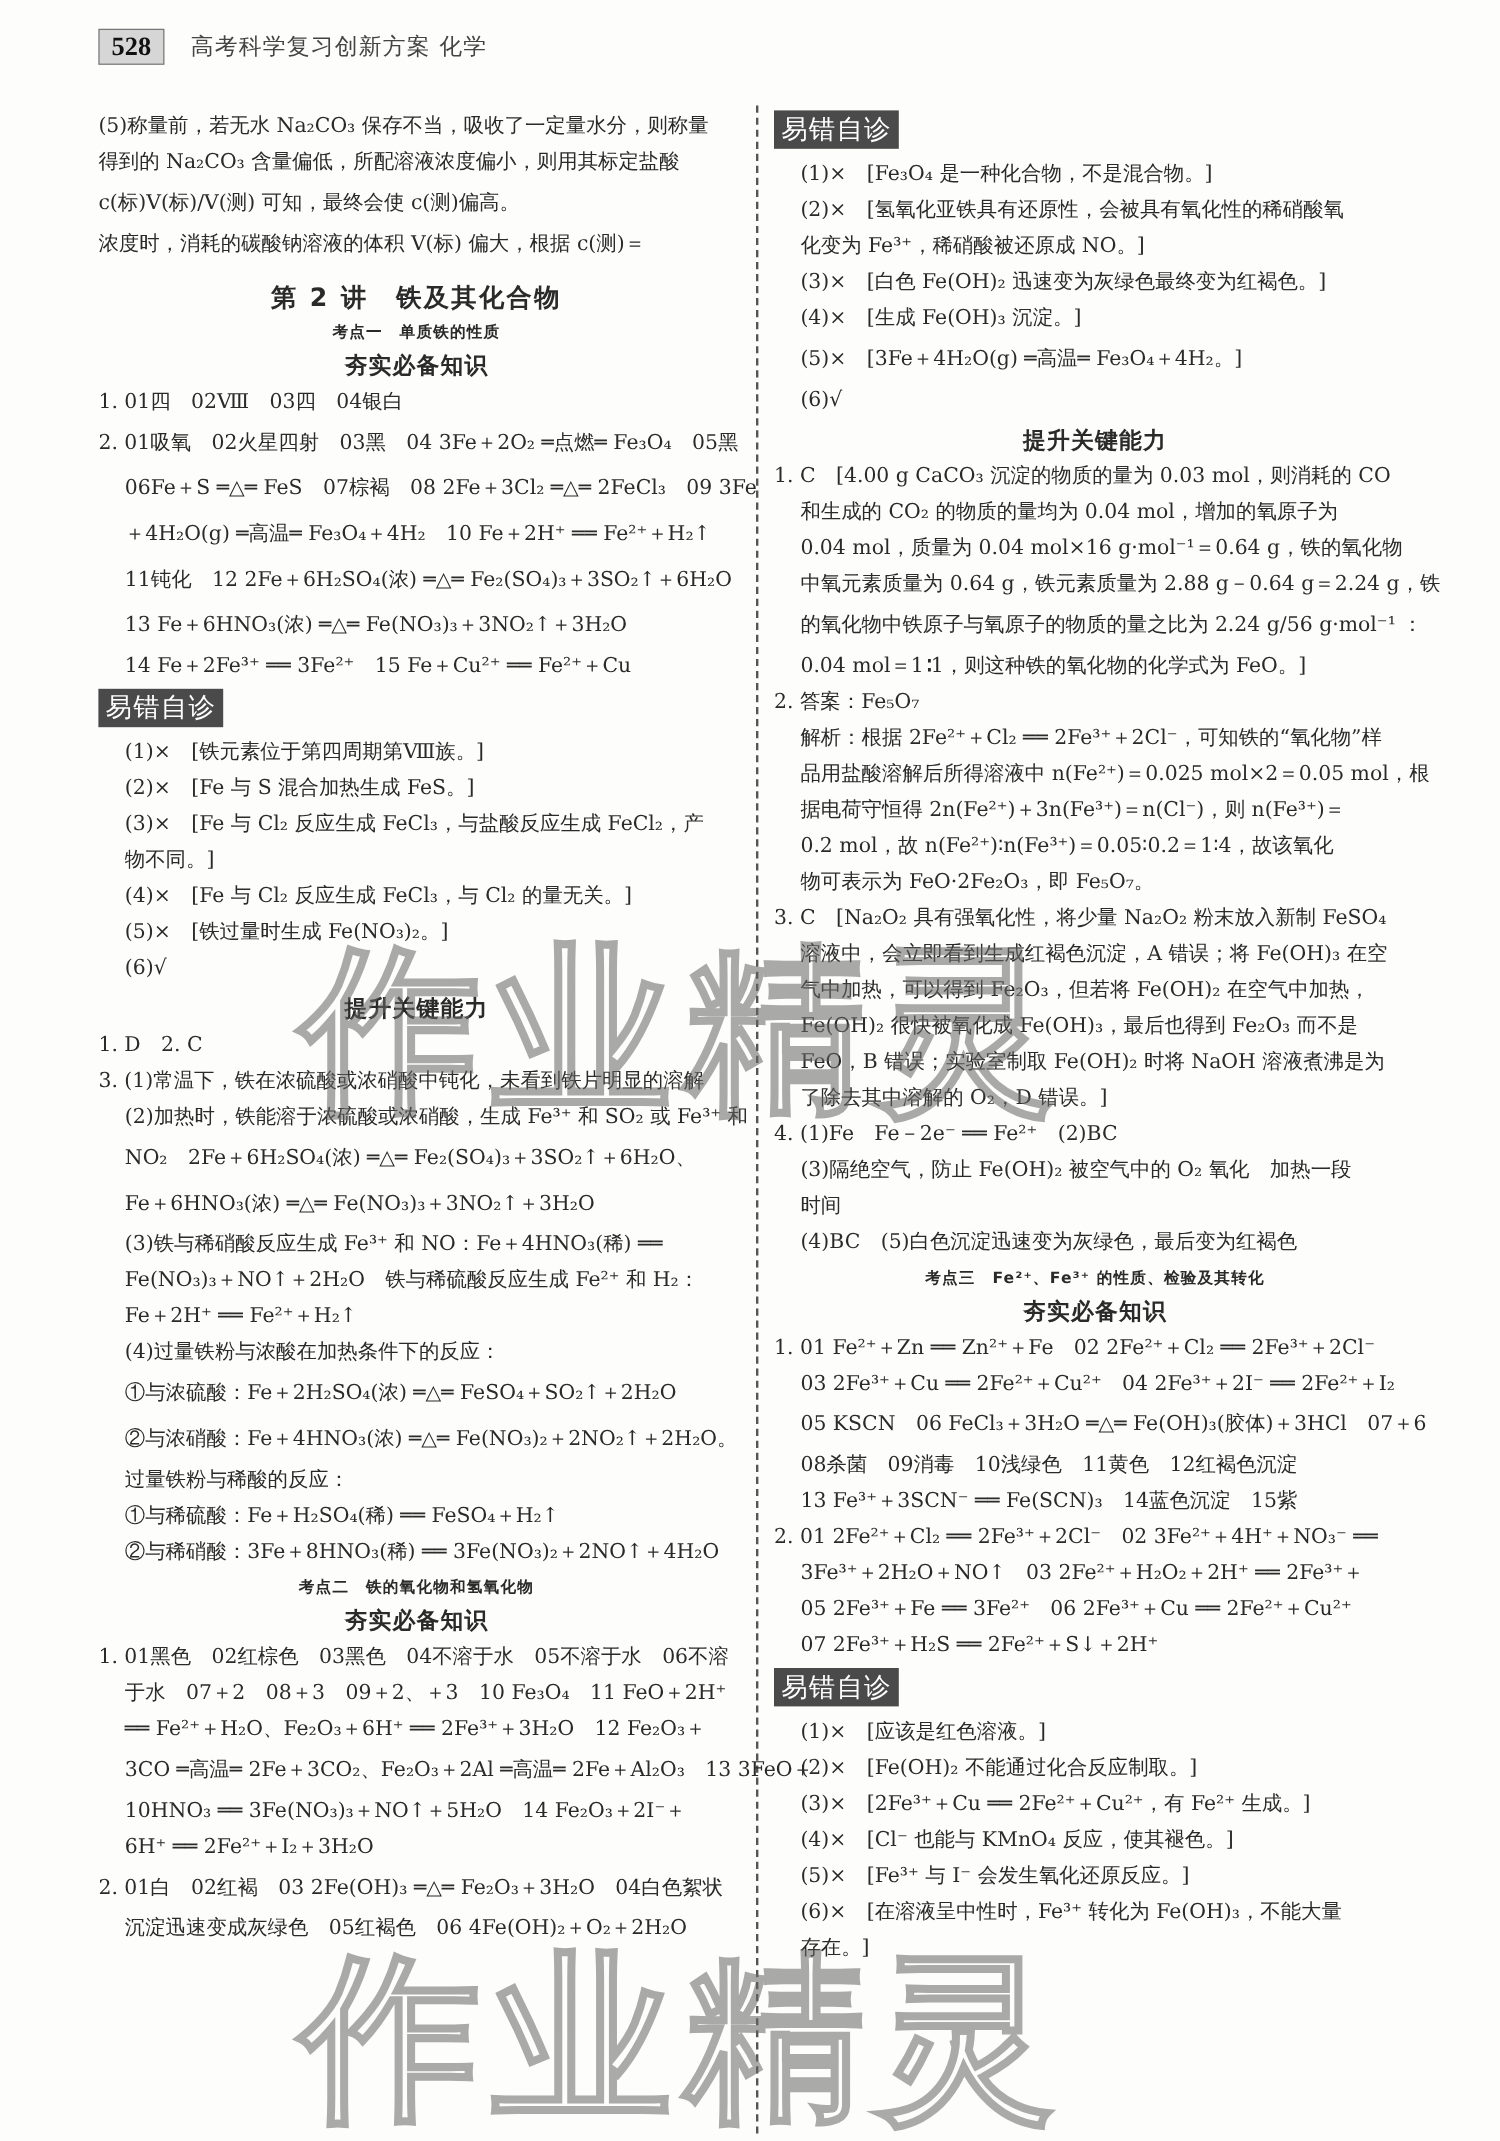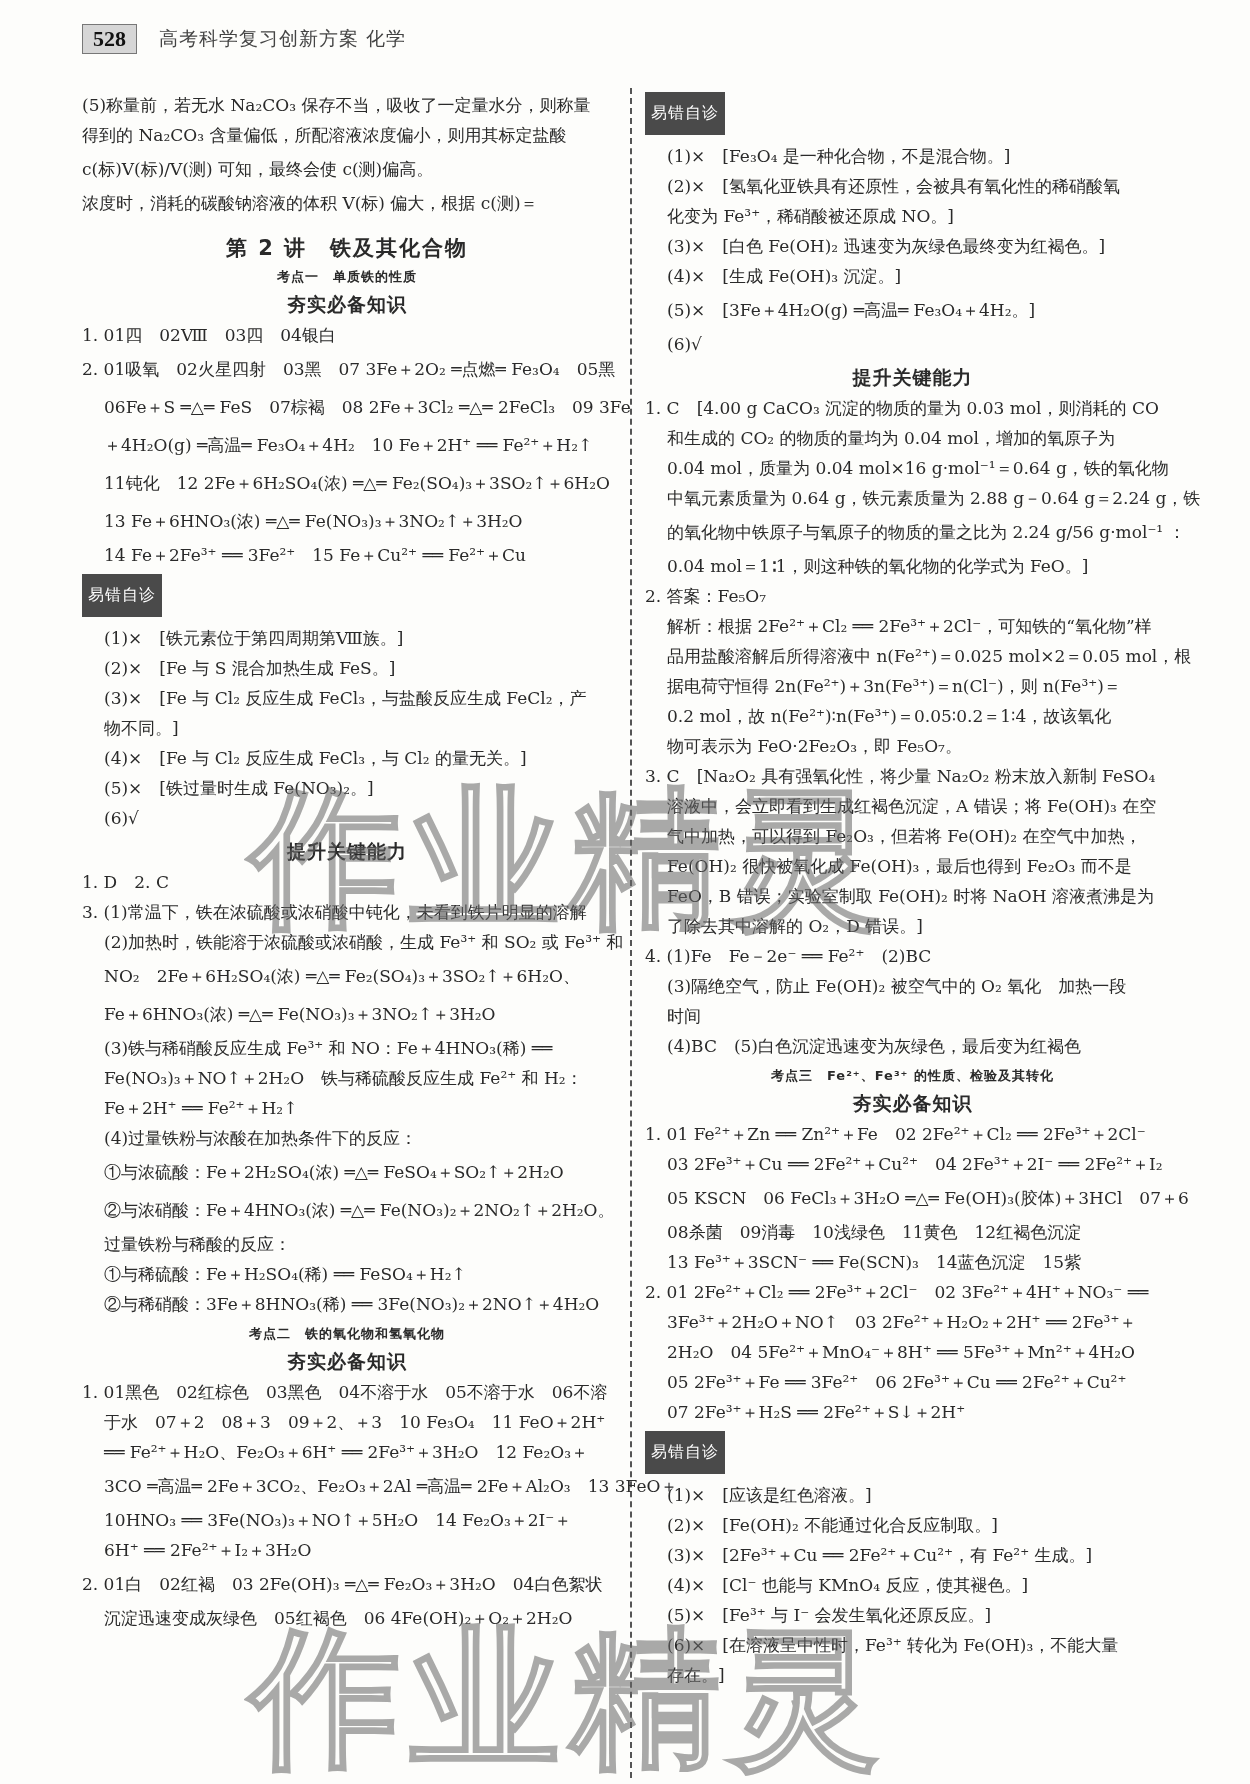--- a/index.html
+++ b/index.html
@@ -13,21 +13,21 @@
   .col { position:absolute; top:58px; }
   .col-left { left:82px; width:530px; }
   .col-right { left:645px; width:535px; }
   .divider { position:absolute; left:630px; top:88px; height:1690px; border-left:2px dashed #555; }
   .line { line-height:30px; white-space:nowrap; }
   .ind { padding-left:22px; }
   .tall { line-height:38px; }
   .h-lecture { text-align:center; font-family:"DejaVu Sans",sans-serif; font-weight:bold; font-size:21px; margin:16px 0 6px; letter-spacing:2px; }
   .h-point { text-align:center; font-family:"DejaVu Sans",sans-serif; font-weight:bold; font-size:13px; margin:6px 0 4px; letter-spacing:1px; }
   .h-sub { text-align:center; font-family:"DejaVu Sans",sans-serif; font-weight:bold; font-size:19px; margin:6px 0 2px; letter-spacing:1px; }
-  .badge { display:inline-block; background:#4a4a4a; color:#fff; font-family:"DejaVu Sans",sans-serif; font-size:16px; padding:11px 6px; margin:4px 0 6px; letter-spacing:1px; }
+  .badge { display:inline-block; background:#4a4a4a; color:#fff; font-family:"DejaVu Sans",sans-serif; font-size:22px; padding:1px 6px; margin:4px 0 6px; letter-spacing:1px; }
   .watermark { position:absolute; font-family:"DejaVu Sans",sans-serif; font-weight:bold; font-size:150px; color:transparent; -webkit-text-stroke:2px #666; letter-spacing:10px; opacity:0.55; pointer-events:none; }
 </style>
 </head>
 <body>
 
 <div class="page-header">
   <span class="page-num">528</span>
   <span class="book-title">高考科学复习创新方案 化学</span>
 </div>
 
@@ -38,21 +38,21 @@
   <div class="line">(5)称量前，若无水 Na₂CO₃ 保存不当，吸收了一定量水分，则称量</div>
   <div class="line">得到的 Na₂CO₃ 含量偏低，所配溶液浓度偏小，则用其标定盐酸</div>
   <div class="line tall">c(标)V(标)/V(测) 可知，最终会使 c(测)偏高。</div>
   <div class="line">浓度时，消耗的碳酸钠溶液的体积 V(标) 偏大，根据 c(测)＝</div>
 
   <div class="h-lecture">第 2 讲　铁及其化合物</div>
   <div class="h-point">考点一　单质铁的性质</div>
   <div class="h-sub">夯实必备知识</div>
 
   <div class="line">1. 01四　02Ⅷ　03四　04银白</div>
-  <div class="line tall">2. 01吸氧　02火星四射　03黑　07 3Fe＋2O₂ ═点燃═ Fe₃O₄　05黑</div>
+  <div class="line tall">2. 01吸氧　02火星四射　03黑　04 3Fe＋2O₂ ═点燃═ Fe₃O₄　05黑</div>
   <div class="line tall ind">06Fe＋S ═△═ FeS　07棕褐　08 2Fe＋3Cl₂ ═△═ 2FeCl₃　09 3Fe</div>
   <div class="line tall ind">＋4H₂O(g) ═高温═ Fe₃O₄＋4H₂　10 Fe＋2H⁺ ══ Fe²⁺＋H₂↑</div>
   <div class="line tall ind">11钝化　12 2Fe＋6H₂SO₄(浓) ═△═ Fe₂(SO₄)₃＋3SO₂↑＋6H₂O</div>
   <div class="line tall ind">13 Fe＋6HNO₃(浓) ═△═ Fe(NO₃)₃＋3NO₂↑＋3H₂O</div>
   <div class="line ind">14 Fe＋2Fe³⁺ ══ 3Fe²⁺　15 Fe＋Cu²⁺ ══ Fe²⁺＋Cu</div>
 
   <span class="badge">易错自诊</span>
   <div class="line ind">(1)×　[铁元素位于第四周期第Ⅷ族。]</div>
   <div class="line ind">(2)×　[Fe 与 S 混合加热生成 FeS。]</div>
   <div class="line ind">(3)×　[Fe 与 Cl₂ 反应生成 FeCl₃，与盐酸反应生成 FeCl₂，产</div>
@@ -126,21 +126,20 @@
 
   <div class="h-point">考点三　Fe²⁺、Fe³⁺ 的性质、检验及其转化</div>
   <div class="h-sub">夯实必备知识</div>
   <div class="line">1. 01 Fe²⁺＋Zn ══ Zn²⁺＋Fe　02 2Fe²⁺＋Cl₂ ══ 2Fe³⁺＋2Cl⁻</div>
   <div class="line ind">03 2Fe³⁺＋Cu ══ 2Fe²⁺＋Cu²⁺　04 2Fe³⁺＋2I⁻ ══ 2Fe²⁺＋I₂</div>
   <div class="line tall ind">05 KSCN　06 FeCl₃＋3H₂O ═△═ Fe(OH)₃(胶体)＋3HCl　07＋6</div>
   <div class="line ind">08杀菌　09消毒　10浅绿色　11黄色　12红褐色沉淀</div>
   <div class="line ind">13 Fe³⁺＋3SCN⁻ ══ Fe(SCN)₃　14蓝色沉淀　15紫</div>
   <div class="line">2. 01 2Fe²⁺＋Cl₂ ══ 2Fe³⁺＋2Cl⁻　02 3Fe²⁺＋4H⁺＋NO₃⁻ ══</div>
   <div class="line ind">3Fe³⁺＋2H₂O＋NO↑　03 2Fe²⁺＋H₂O₂＋2H⁺ ══ 2Fe³⁺＋</div>
-  <div class="line ind">2H₂O　04 5Fe²⁺＋MnO₄⁻＋8H⁺ ══ 5Fe³⁺＋Mn²⁺＋4H₂O</div>
   <div class="line ind">05 2Fe³⁺＋Fe ══ 3Fe²⁺　06 2Fe³⁺＋Cu ══ 2Fe²⁺＋Cu²⁺</div>
   <div class="line ind">07 2Fe³⁺＋H₂S ══ 2Fe²⁺＋S↓＋2H⁺</div>
 
   <span class="badge">易错自诊</span>
   <div class="line ind">(1)×　[应该是红色溶液。]</div>
   <div class="line ind">(2)×　[Fe(OH)₂ 不能通过化合反应制取。]</div>
   <div class="line ind">(3)×　[2Fe³⁺＋Cu ══ 2Fe²⁺＋Cu²⁺，有 Fe²⁺ 生成。]</div>
   <div class="line ind">(4)×　[Cl⁻ 也能与 KMnO₄ 反应，使其褪色。]</div>
   <div class="line ind">(5)×　[Fe³⁺ 与 I⁻ 会发生氧化还原反应。]</div>
   <div class="line ind">(6)×　[在溶液呈中性时，Fe³⁺ 转化为 Fe(OH)₃，不能大量</div>

